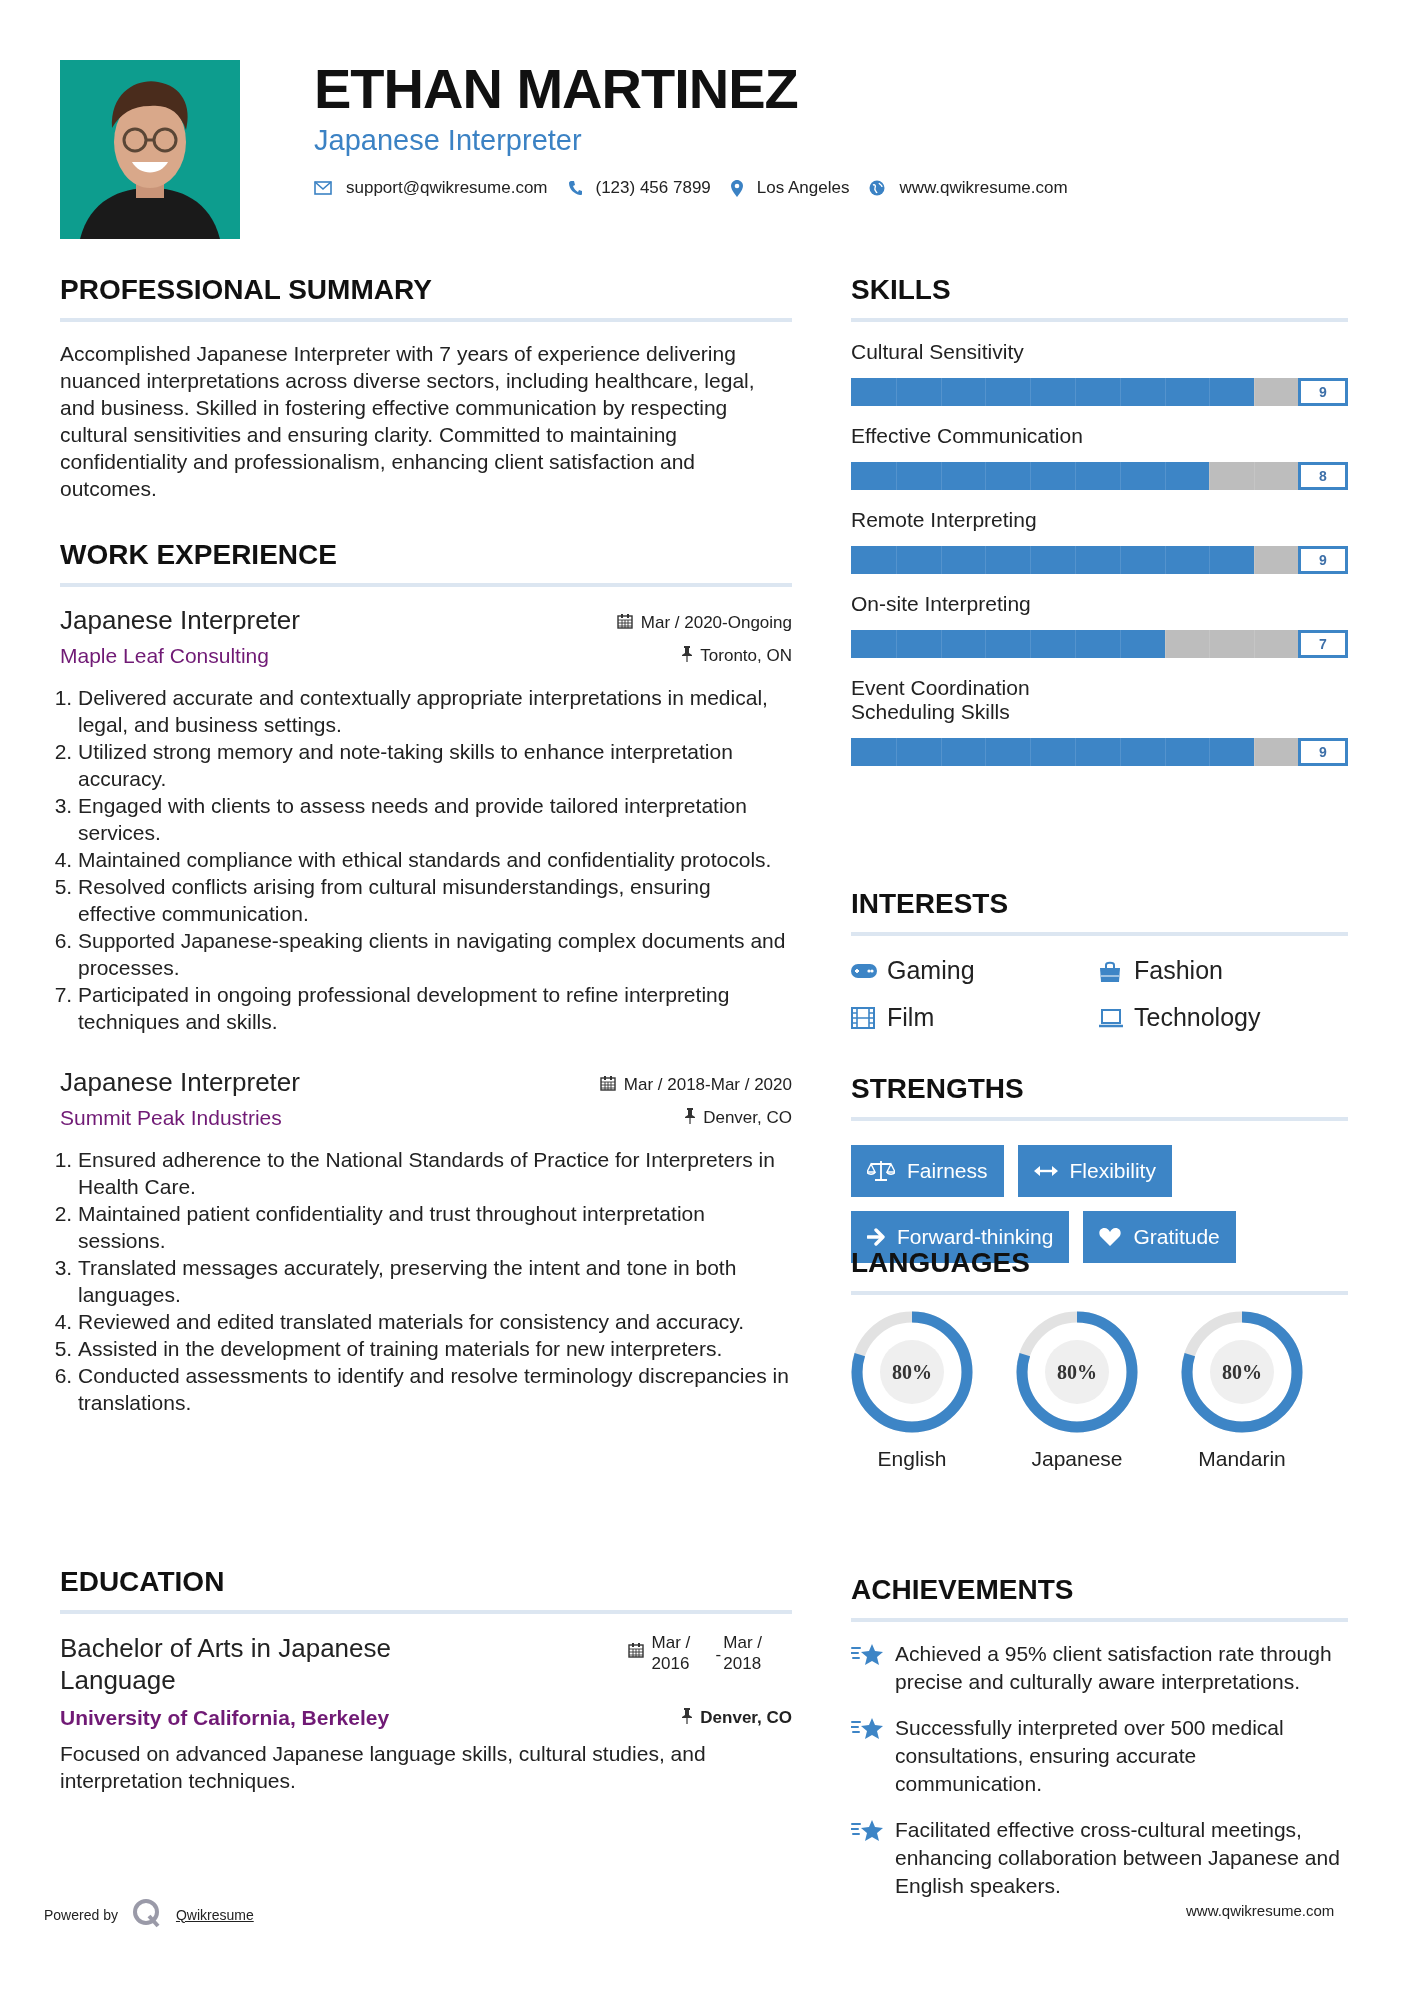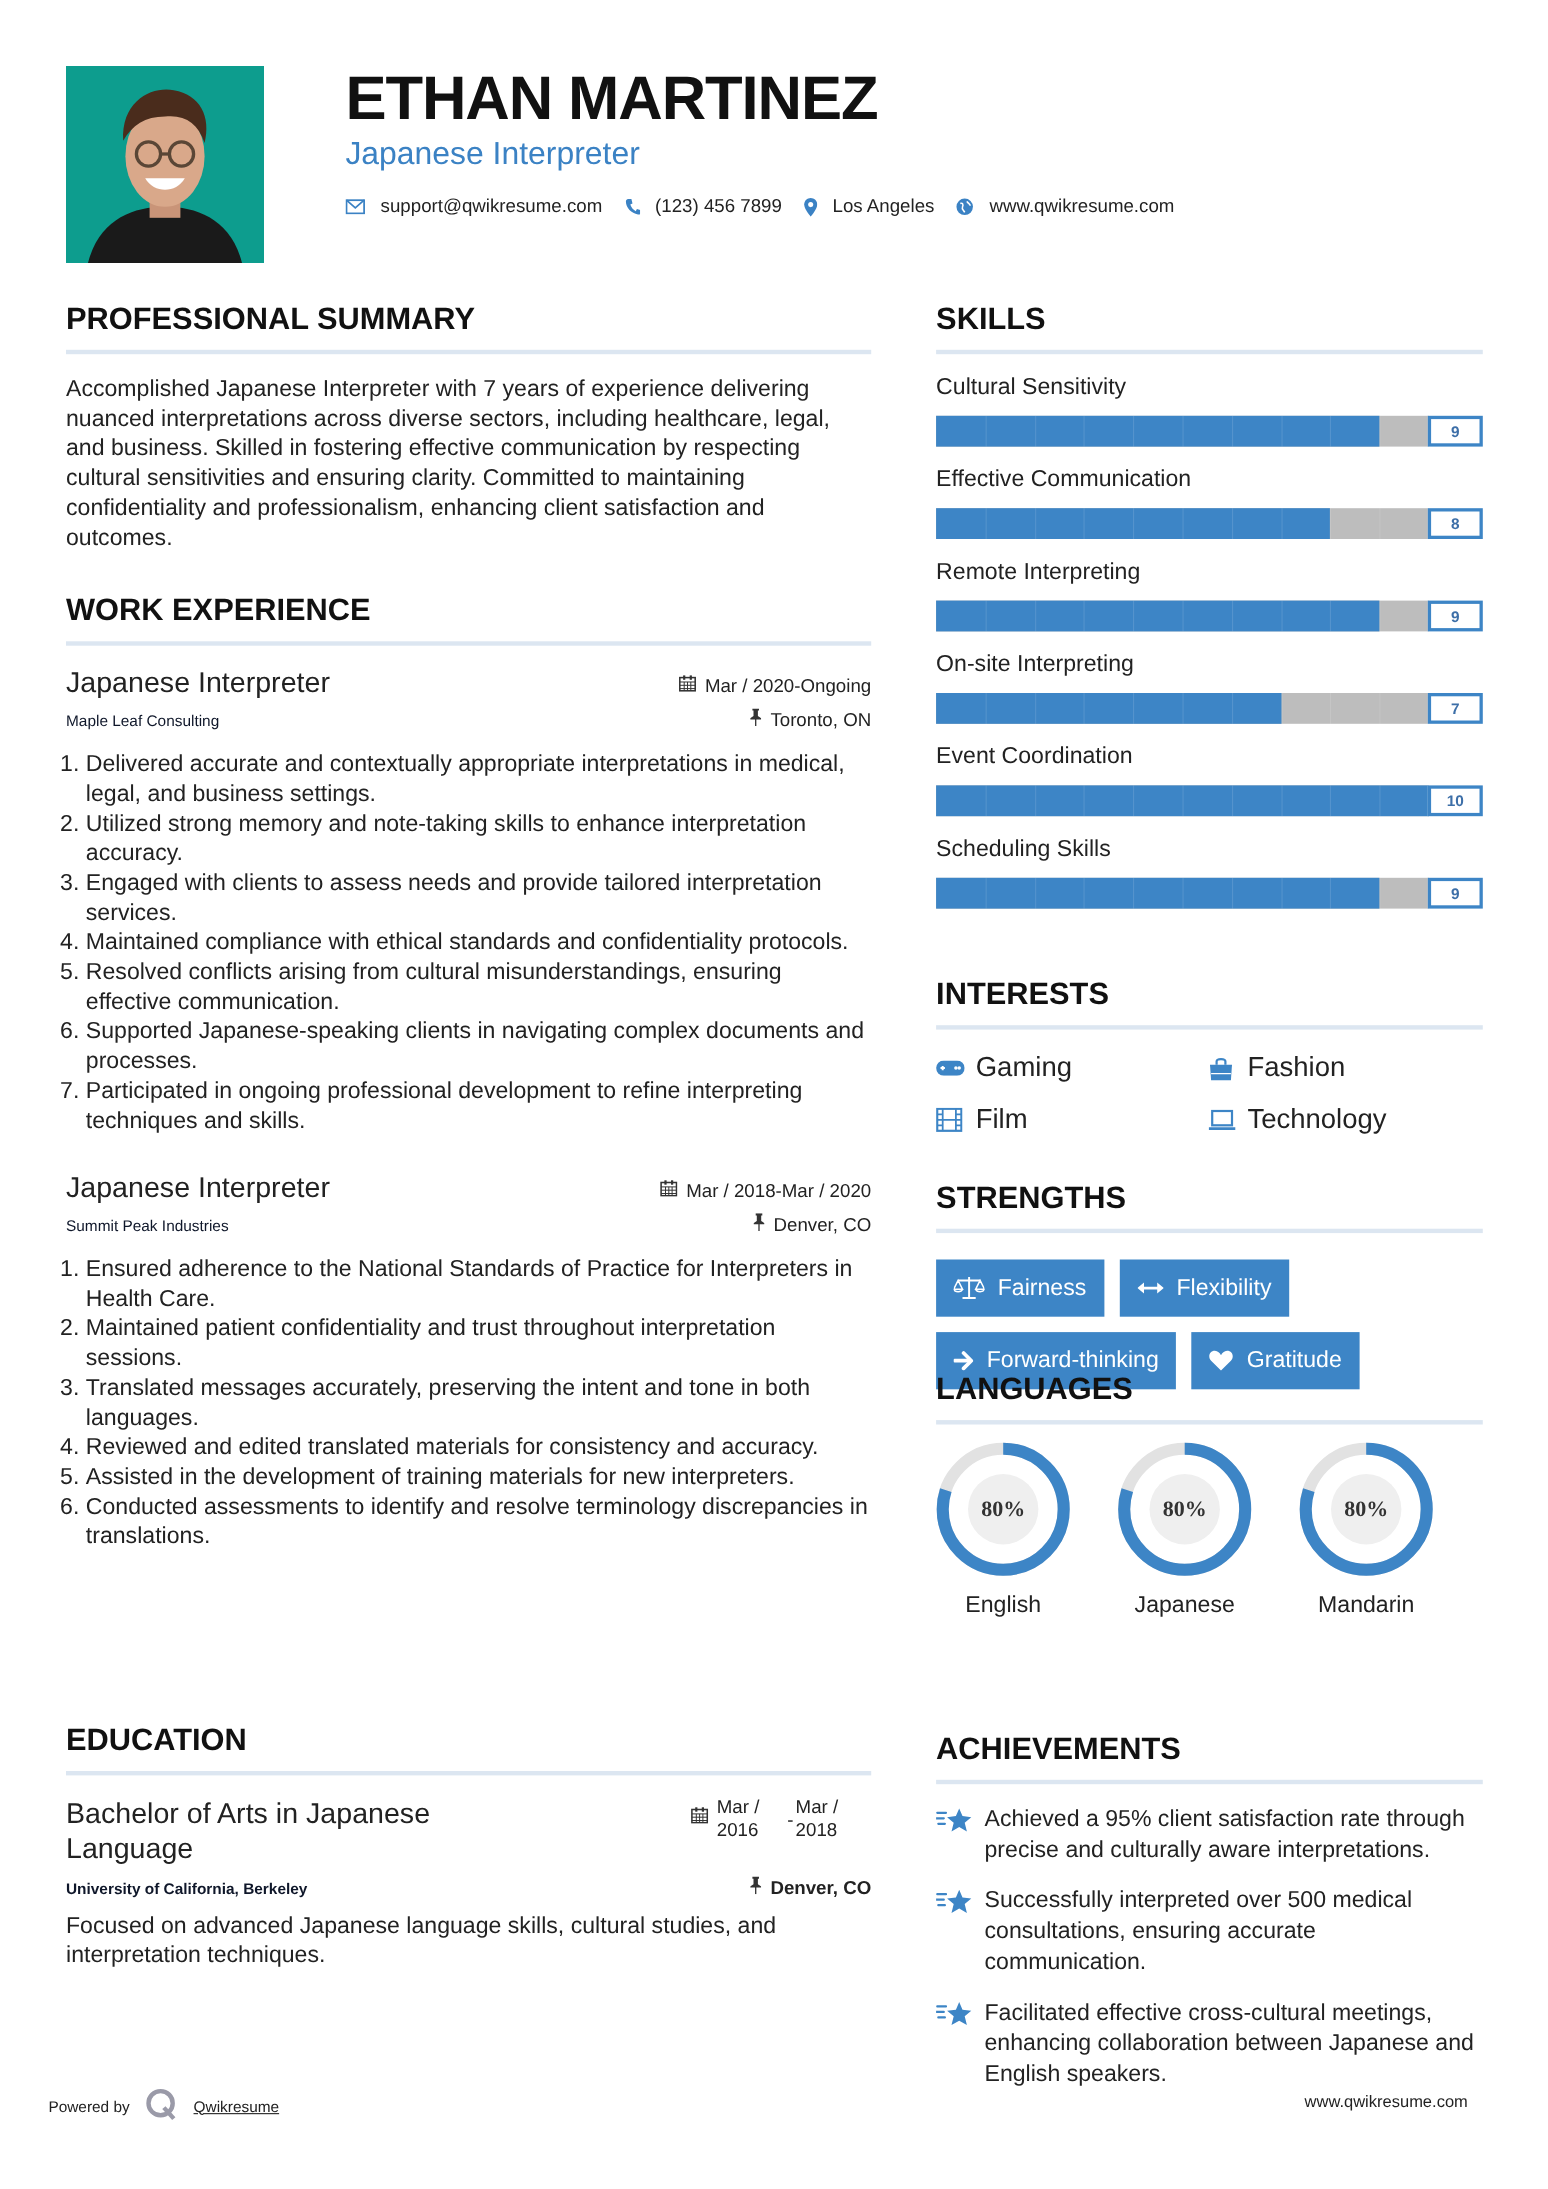--- a/index.html
+++ b/index.html
@@ -20,21 +20,21 @@
 
   .sec-title { font-size: 28px; font-weight: bold; color: #111; }
   .sec-rule { height: 4px; background: #dce6f1; margin-top: 12px; }
 
   .summary { font-size: 21px; line-height: 27px; color: #222; margin-top: 18px; }
 
   .job-head { display: flex; justify-content: space-between; align-items: baseline; }
   .job-title { font-size: 26px; color: #222; }
   .job-meta { font-size: 17px; color: #222; display: flex; align-items: center; }
   .job-meta .mi { margin-right: 8px; color: #333; font-size: 16px; }
-  .job-co { font-size: 14px; color: #0f172a; }
+  .job-co { font-size: 21px; color: #701a75; }
   .job-sub { display: flex; justify-content: space-between; align-items: center; margin-top: 8px; }
   ol.bullets { margin-top: 16px; padding-left: 18px; font-size: 21px; line-height: 27px; color: #222; }
   ol.bullets li { padding-left: 0; }
 
   .skill-name { font-size: 21px; color: #222; }
   .skill-bar { position: relative; width: 497px; height: 28px; margin-top: 14px; margin-bottom: 18px; }
   .skill-track { position: absolute; left: 0; top: 0; width: 448px; height: 28px; background: #bdbdbd; }
   .skill-fill { position: absolute; left: 0; top: 0; height: 28px; background: #3d85c6; }
   .skill-seg { position: absolute; top: 0; width: 1px; height: 28px; background: rgba(255,255,255,0.12); }
   .skill-val { position: absolute; right: 0; top: 0; width: 50px; height: 28px; border: 3px solid #3d85c6; background: #fff; color: #3d6fa8; font-size: 14px; font-weight: bold; display: flex; align-items: center; justify-content: center; }
@@ -315,35 +315,20 @@
               <div class="skill-seg" style="left: 269px;"></div>
               <div class="skill-seg" style="left: 314px;"></div>
               <div class="skill-seg" style="left: 358px;"></div>
               <div class="skill-seg" style="left: 403px;"></div>
             </div>
             <div class="skill-val">7</div>
           </div>
         </div>
         <div>
           <div class="skill-name">Event Coordination</div>
-          <div class="skill-bar">
-            <div class="skill-track">
-              <div class="skill-fill" style="width: 448px;"></div>
-              <div class="skill-seg" style="left: 45px;"></div>
-              <div class="skill-seg" style="left: 90px;"></div>
-              <div class="skill-seg" style="left: 134px;"></div>
-              <div class="skill-seg" style="left: 179px;"></div>
-              <div class="skill-seg" style="left: 224px;"></div>
-              <div class="skill-seg" style="left: 269px;"></div>
-              <div class="skill-seg" style="left: 314px;"></div>
-              <div class="skill-seg" style="left: 358px;"></div>
-              <div class="skill-seg" style="left: 403px;"></div>
-            </div>
-            <div class="skill-val">10</div>
-          </div>
         </div>
         <div>
           <div class="skill-name">Scheduling Skills</div>
           <div class="skill-bar">
             <div class="skill-track">
               <div class="skill-fill" style="width: 403px;"></div>
               <div class="skill-seg" style="left: 45px;"></div>
               <div class="skill-seg" style="left: 90px;"></div>
               <div class="skill-seg" style="left: 134px;"></div>
               <div class="skill-seg" style="left: 179px;"></div>

